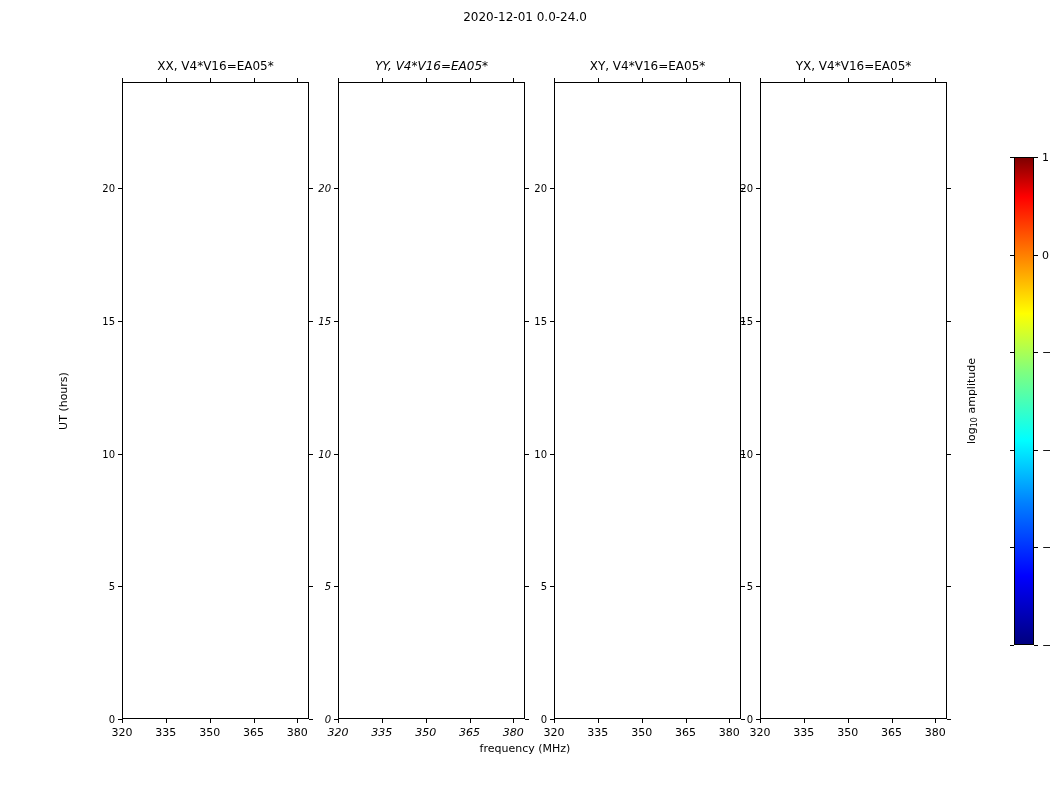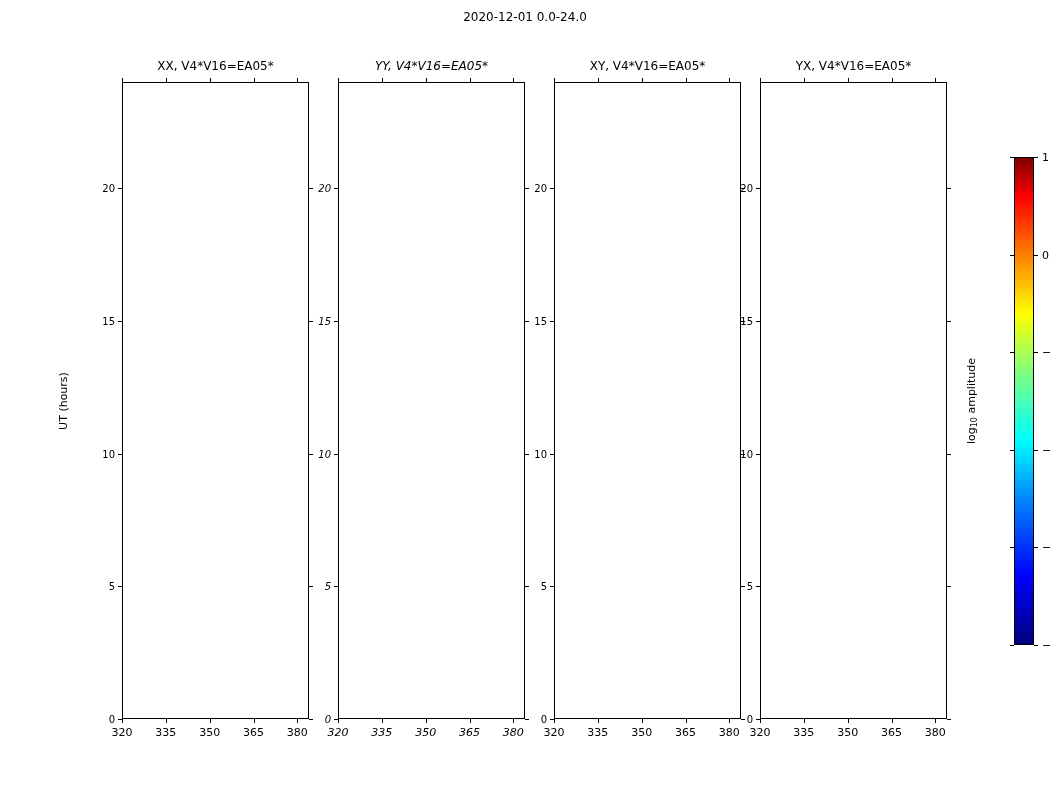--- a/index.html
+++ b/index.html
@@ -326,20 +326,21 @@
     <div class="xtick-top" style="left:175.3px"></div>
 
     <div class="xtick-label" style="left:0px">320</div>
     <div class="xtick-label" style="left:43.8px">335</div>
     <div class="xtick-label" style="left:87.7px">350</div>
     <div class="xtick-label" style="left:131.5px">365</div>
     <div class="xtick-label" style="left:175.3px">380</div>
   </div>
 
   <div class="ylabel" style="left:63px; top:401px; transform: translate(-50%,-50%) rotate(-90deg);">UT (hours)</div>
+  <div class="xlabel" style="left:0; top:742px; width:1050px;">frequency (MHz)</div>
 
   <div id="colorbar-wrap">
     <div id="colorbar"></div>
 
     <div class="cb-tick" style="top:488px"></div>
     <div class="cb-tick" style="top:390.4px"></div>
     <div class="cb-tick" style="top:292.8px"></div>
     <div class="cb-tick" style="top:195.2px"></div>
     <div class="cb-tick" style="top:97.6px"></div>
     <div class="cb-tick" style="top:0px"></div>

